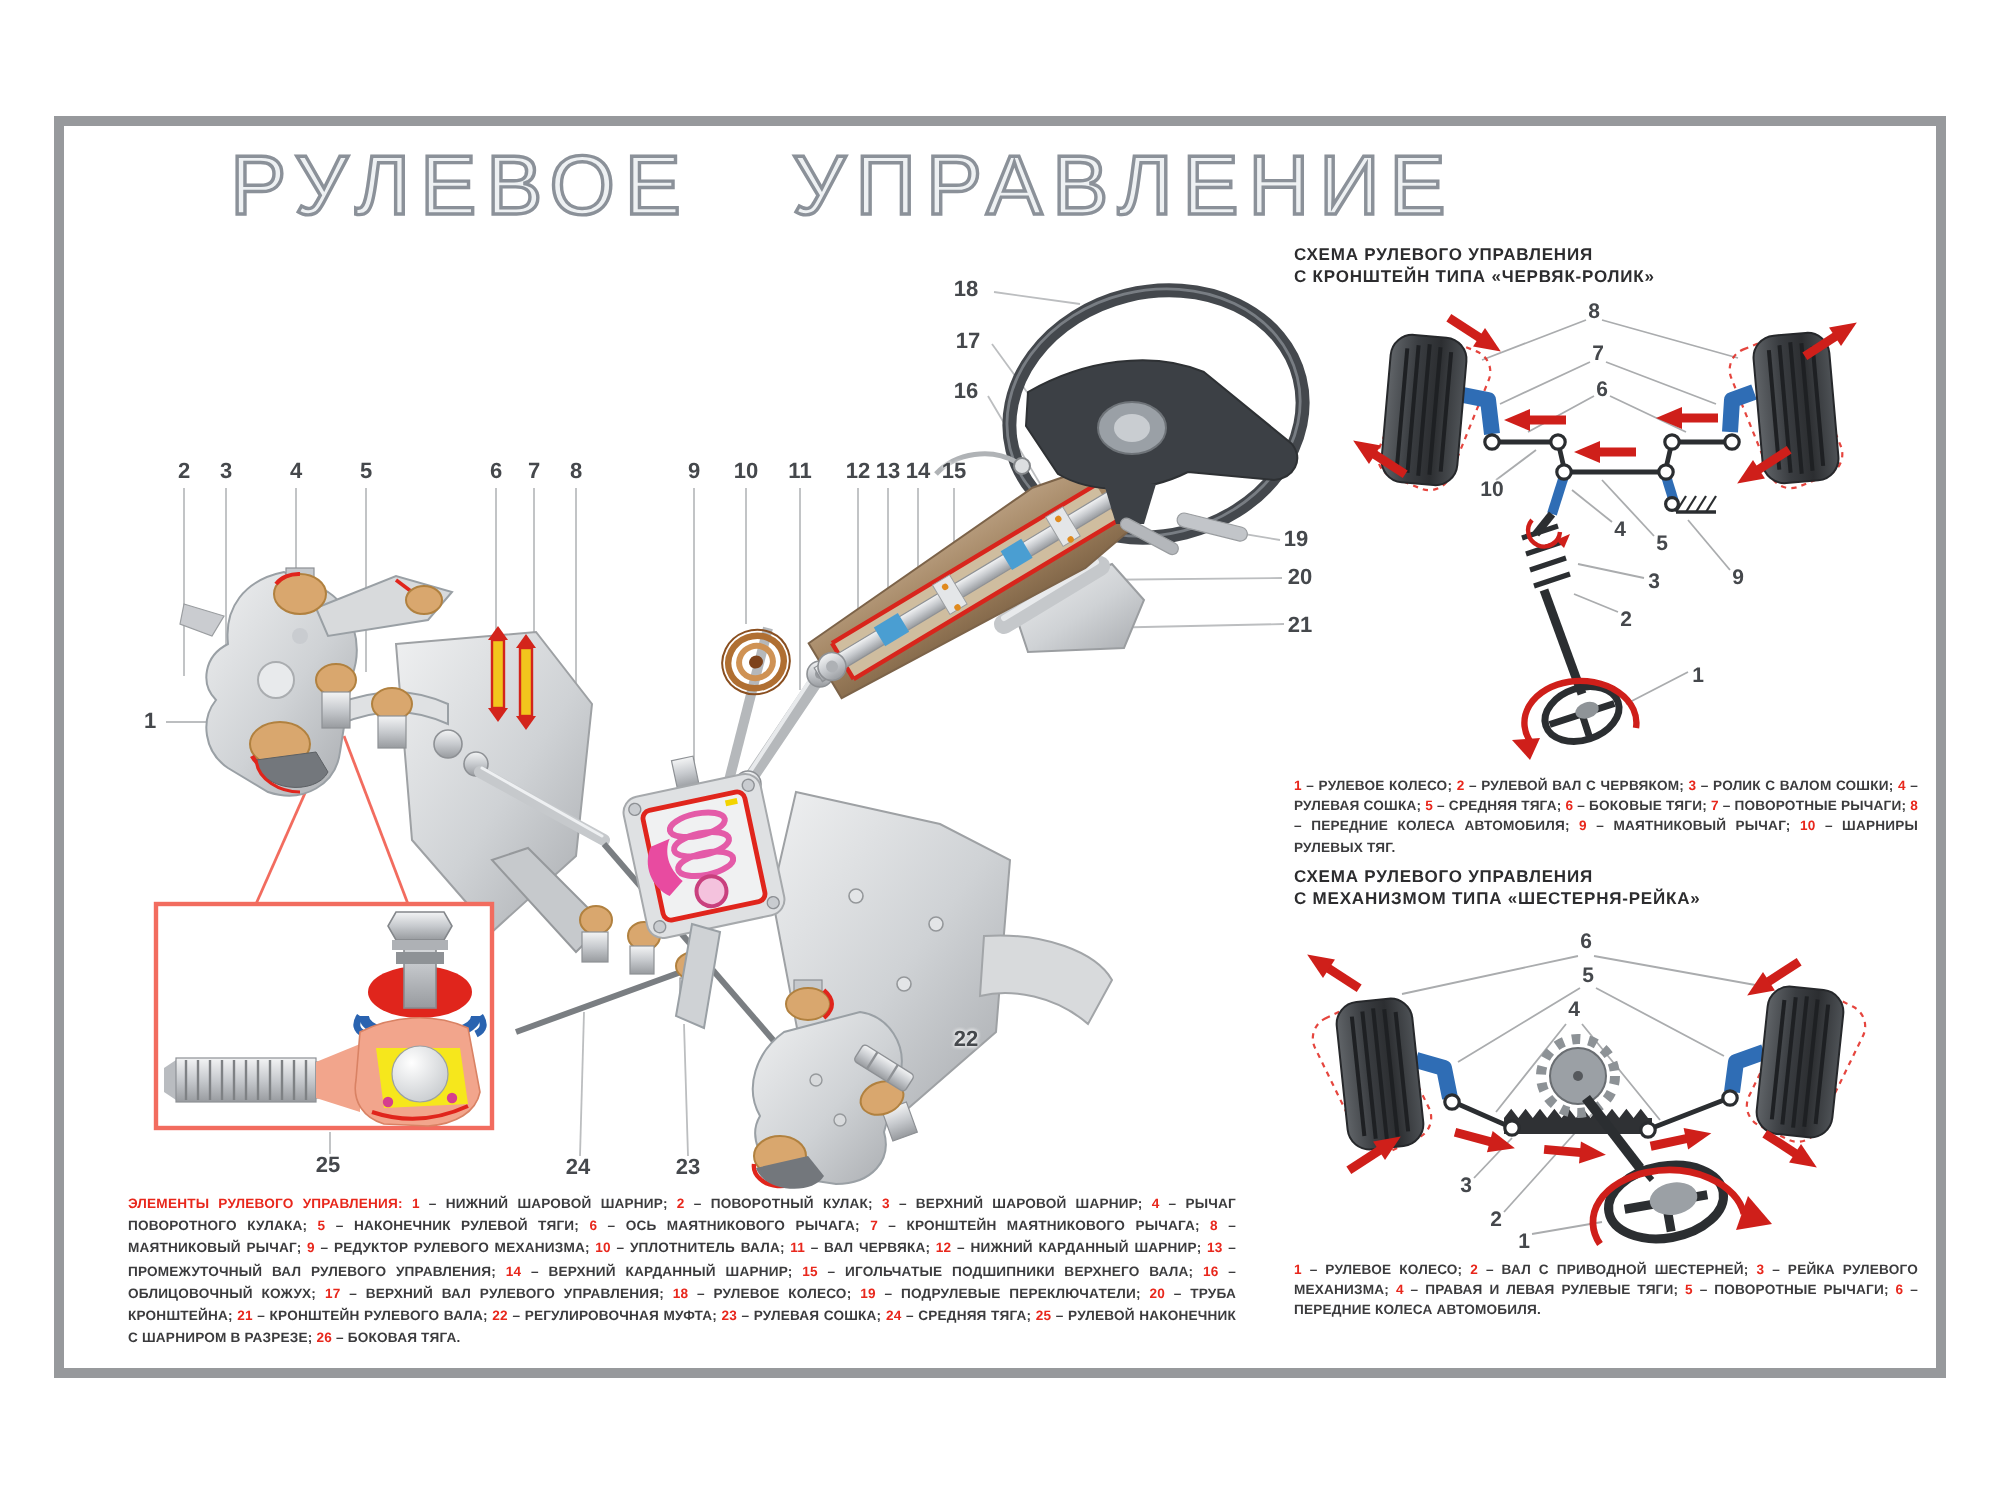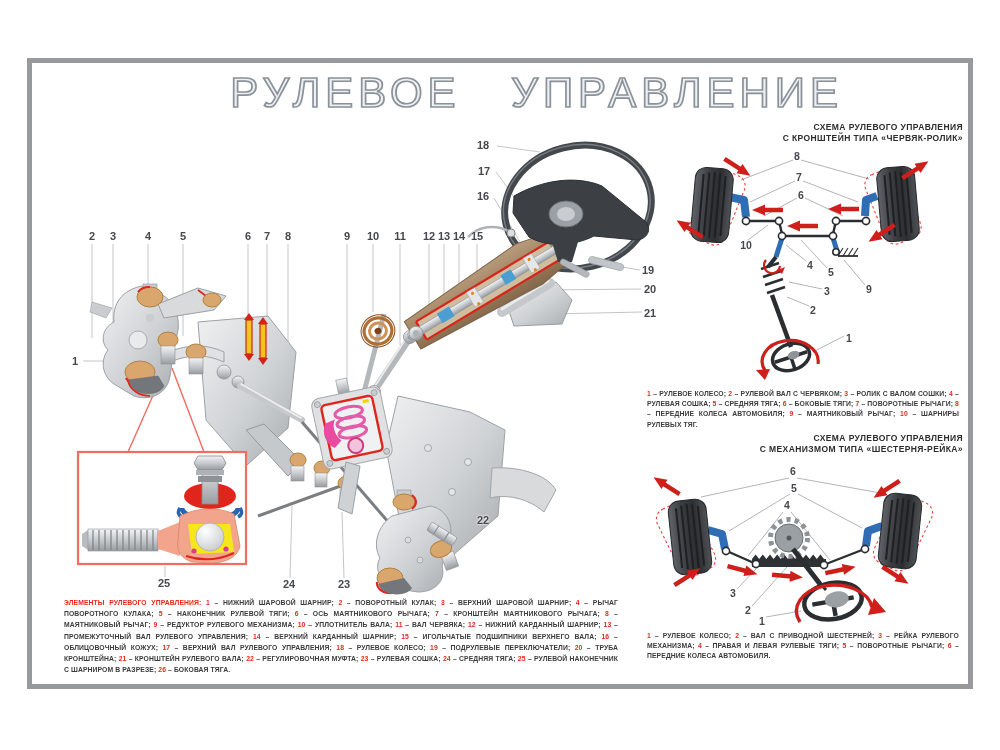--- a/index.html
+++ b/index.html
@@ -1,22 +1,22 @@
 <!DOCTYPE html>
 <html><head>
 <meta charset="utf-8">
 <style>
   html,body{margin:0;padding:0;background:#fff;}
   body{width:1000px;height:750px;overflow:hidden;font-family:"Liberation Sans",sans-serif;}
   .poster{position:relative;width:1000px;height:750px;background:#fff;}
   .frame{position:absolute;left:27px;top:58px;width:946px;height:631px;border:5px solid #97999c;box-sizing:border-box;}
-  .title{position:absolute;left:0;top:72px;width:843px;text-align:right;
+  .title{position:absolute;left:0;top:72px;width:843px;text-align:center;
          font-size:42px;line-height:42px;font-weight:400;letter-spacing:5px;word-spacing:34px;
          color:#6d28d9;-webkit-text-fill-color:#eef1f3;-webkit-text-stroke:1.7px #8b9199;}
-  .schema-title{position:absolute;width:316px;text-align:right;font-size:8.5px;font-weight:bold;
+  .schema-title{position:absolute;width:316px;text-align:left;font-size:8.5px;font-weight:bold;
          line-height:10.6px;letter-spacing:0.4px;color:#2c2c2e;}
   .s1{left:647px;top:122px;}
   .s2{left:647px;top:433px;}
   .legend{position:absolute;font-weight:bold;color:#3b3b3d;text-align:justify;letter-spacing:0.1px;}
   .main-legend{left:64px;top:597px;width:554px;font-size:6.8px;line-height:11.2px;}
   .schema1-legend{left:647px;top:389px;width:312px;font-size:6.8px;line-height:10.2px;}
   .schema2-legend{left:647px;top:631px;width:312px;font-size:6.8px;line-height:10.2px;}
   .lg-num,.lg-intro{color:#e8271c;}
   .callout-layer{position:absolute;left:0;top:0;width:1000px;height:750px;pointer-events:none;}
   .callout{position:absolute;transform:translate(-50%,-50%);font-weight:bold;color:#45484c;

